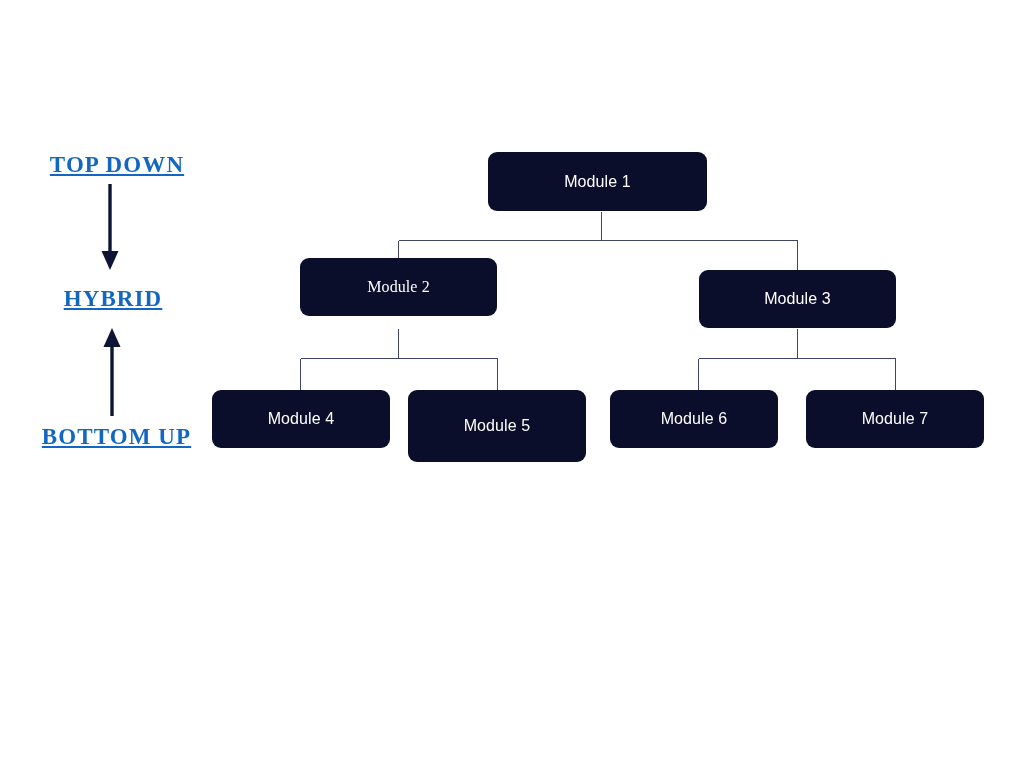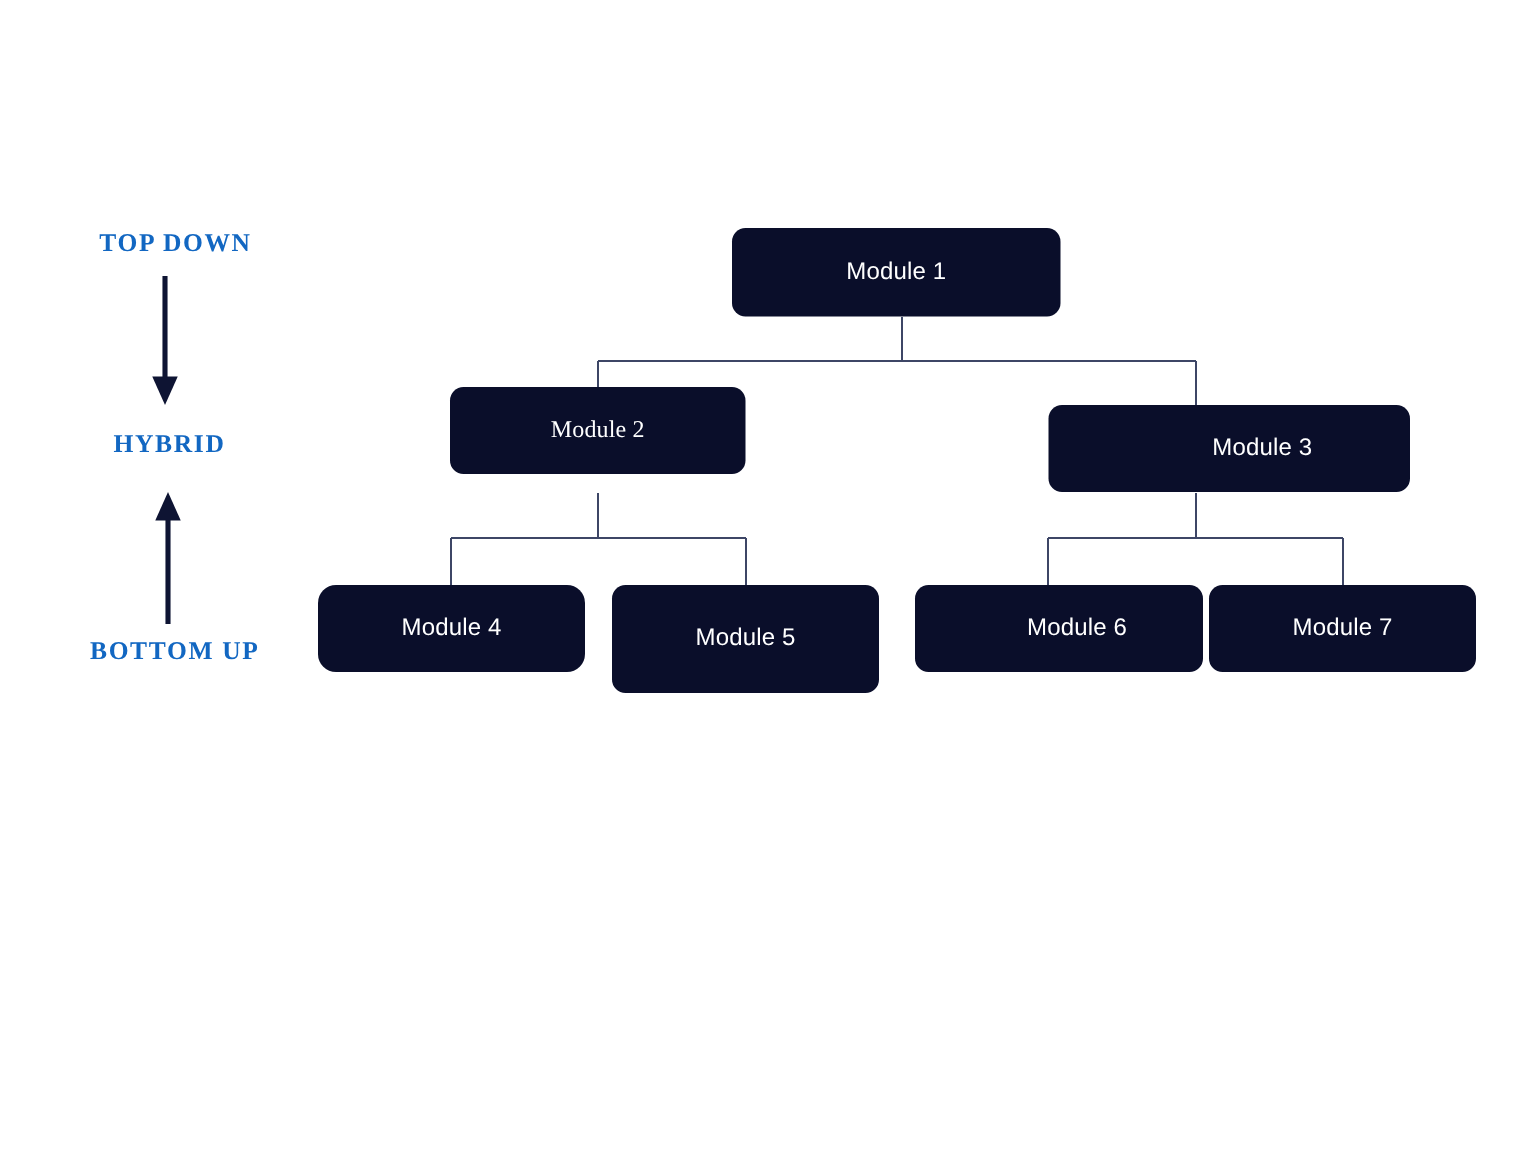--- a/index.html
+++ b/index.html
@@ -45,26 +45,27 @@
   }
   .node-label {
     display: block;
     line-height: 1;
   }
   
   .axis-label {
     position: absolute;
     font-family: "Liberation Serif", serif;
     font-weight: bold;
-    font-size: 17px;
+    font-size: 23px;
     letter-spacing: 1.1px;
     color: #1267c2;
     white-space: nowrap;
     text-align: center;
     z-index: 2;
+    text-decoration: underline;
   }
   #axis-arrows {
     position: absolute;
     left: 0;
     top: 0;
     width: 1024px;
     height: 768px;
     pointer-events: none;
     z-index: 1;
   }
@@ -122,33 +123,33 @@
   </div>
 
   <div class="node" style="left:488px; top:152px; width:219px; height:59px;">
     <span class="node-label">Module 1</span>
   </div>
 
   <div class="node" style="left:300px; top:258px; width:197px; height:58px;font-family:Liberation Serif, serif;">
     <span class="node-label">Module 2</span>
   </div>
 
-  <div class="node" style="left:699px; top:270px; width:197px; height:58px;padding-left:44px;">
+  <div class="node" style="left:699px; top:270px; width:197px; height:58px;">
     <span class="node-label">Module 3</span>
   </div>
 
-  <div class="node" style="left:212px; top:390px; width:178px; height:58px;border-radius:12px;">
+  <div class="node" style="left:212px; top:390px; width:178px; height:58px;">
     <span class="node-label">Module 4</span>
   </div>
 
   <div class="node" style="left:408px; top:390px; width:178px; height:72px;">
     <span class="node-label">Module 5</span>
   </div>
 
-  <div class="node" style="left:610px; top:390px; width:168px; height:58px;padding-left:24px;">
+  <div class="node" style="left:610px; top:390px; width:168px; height:58px;">
     <span class="node-label">Module 6</span>
   </div>
 
   <div class="node" style="left:806px; top:390px; width:178px; height:58px;text-align:center;">
     <span class="node-label">Module 7</span>
   </div>
 
 </div>
 
 </body></html>

